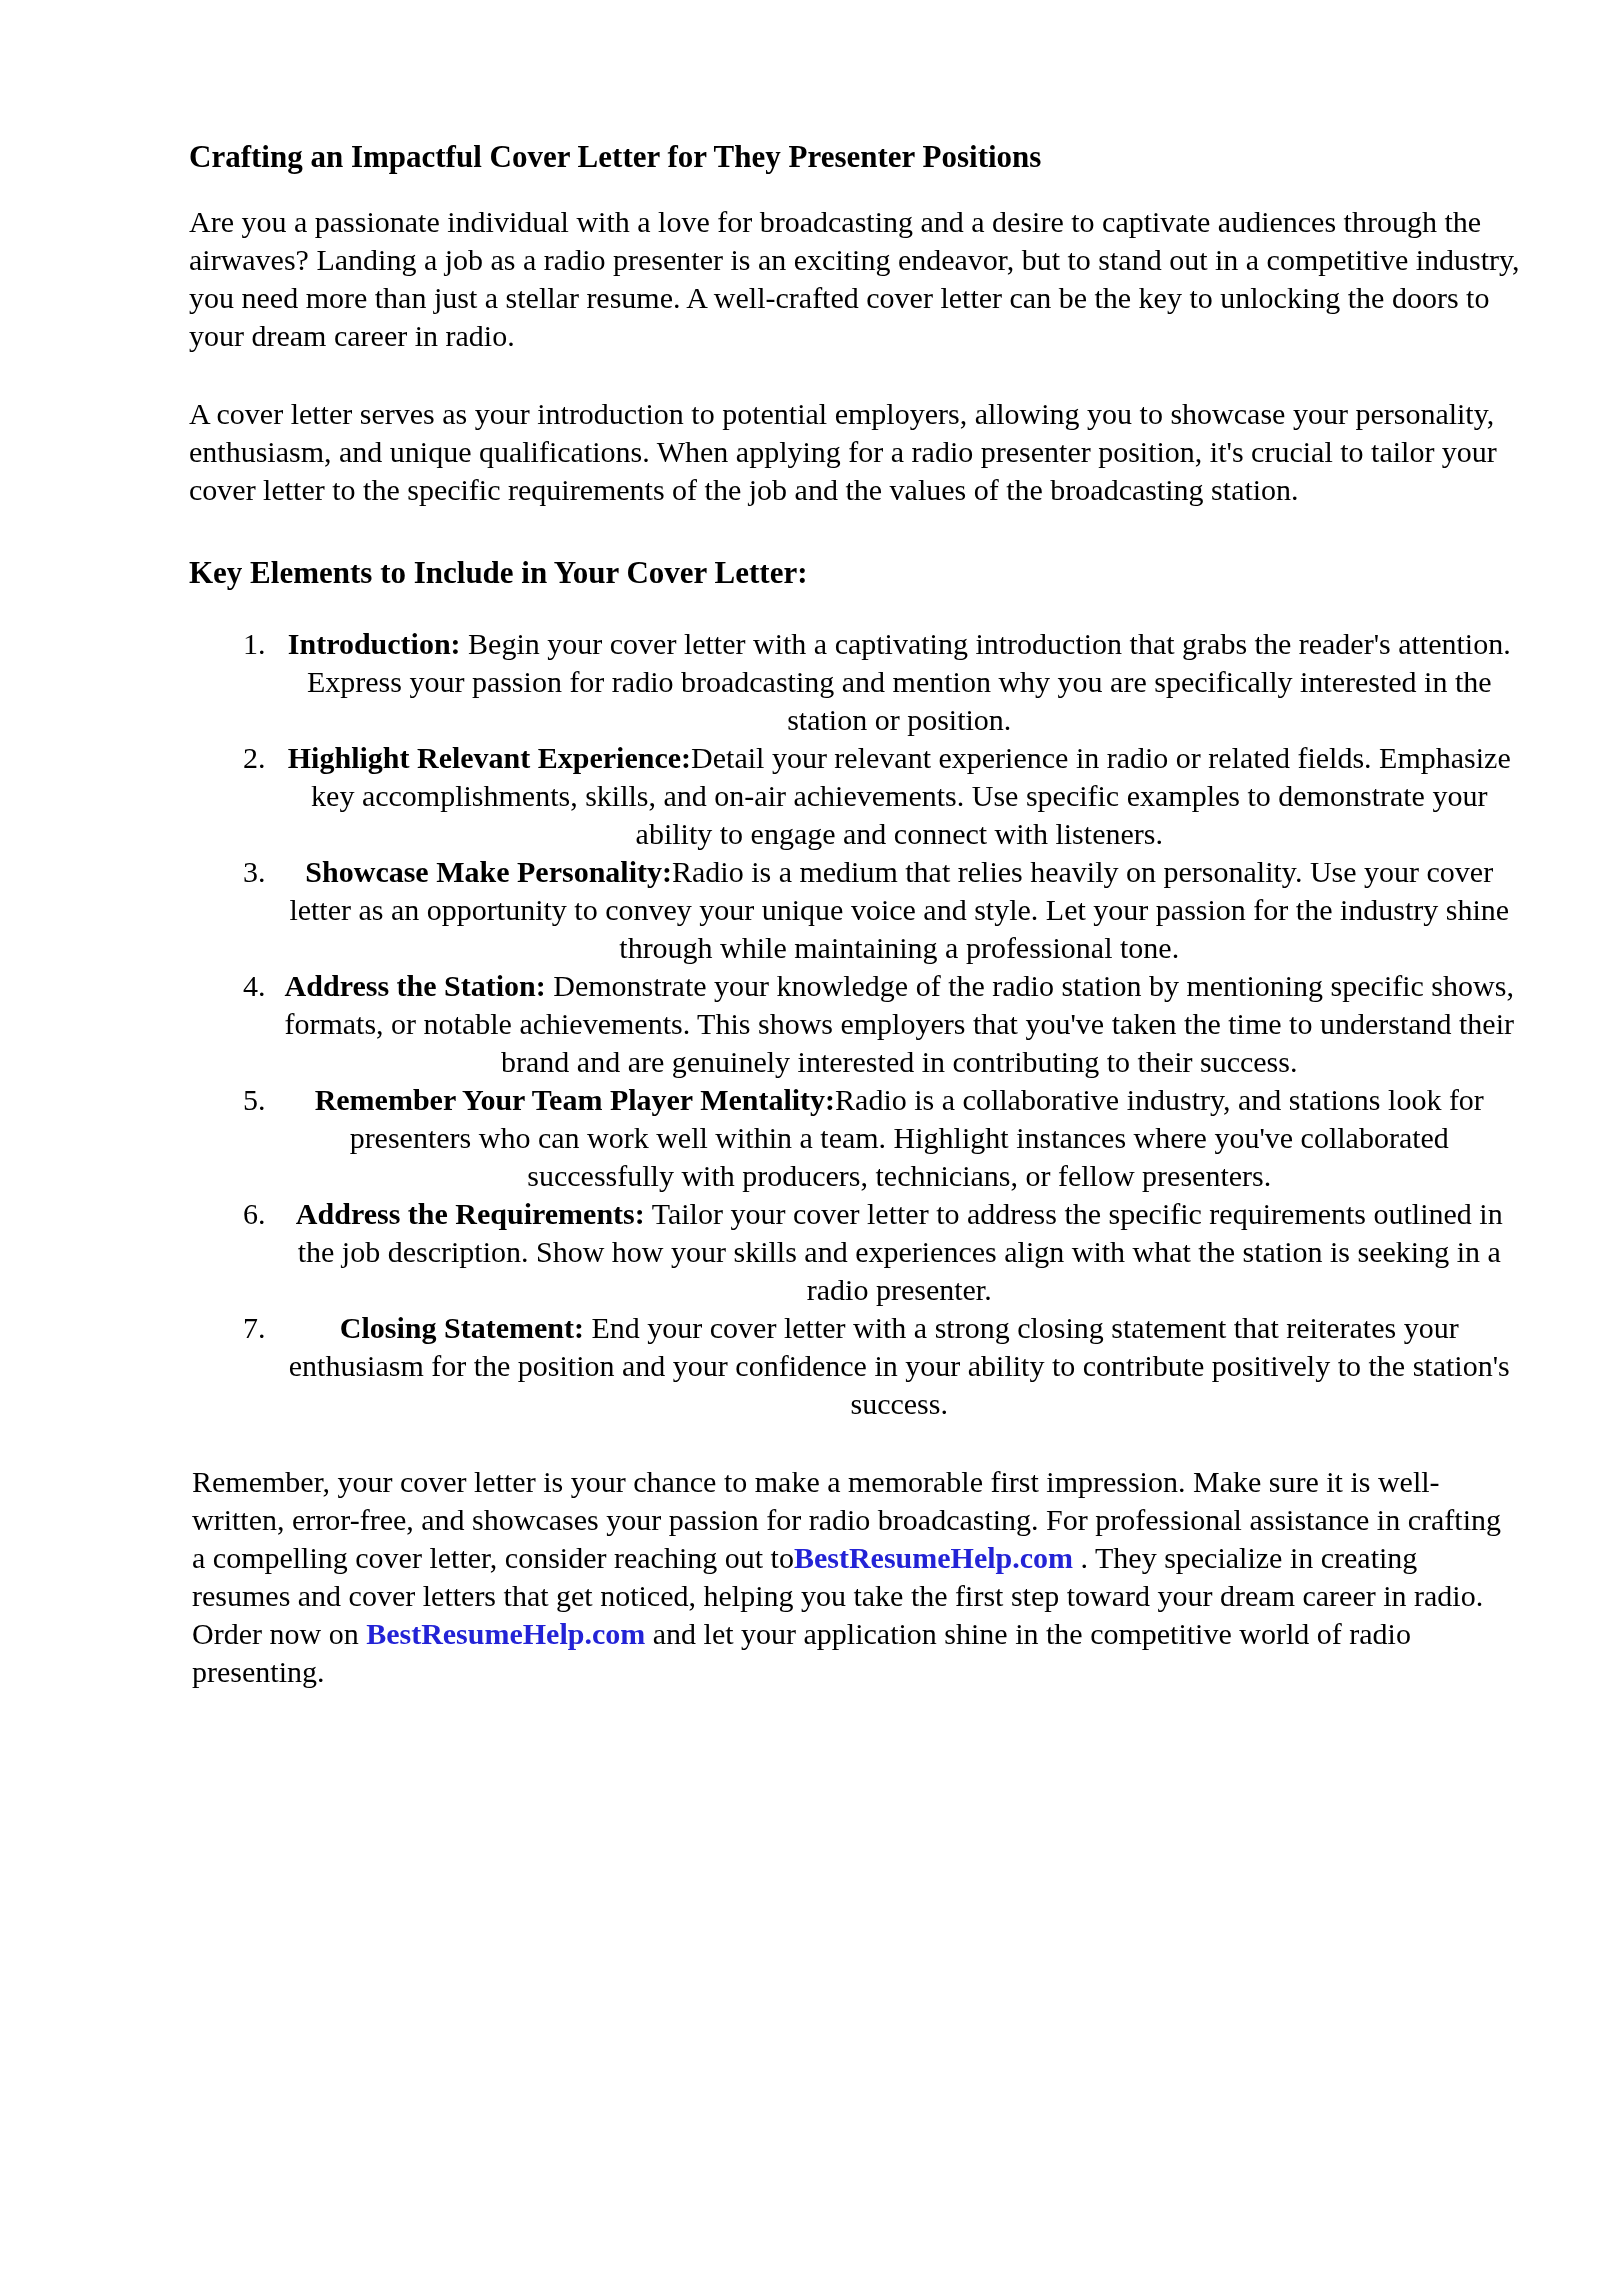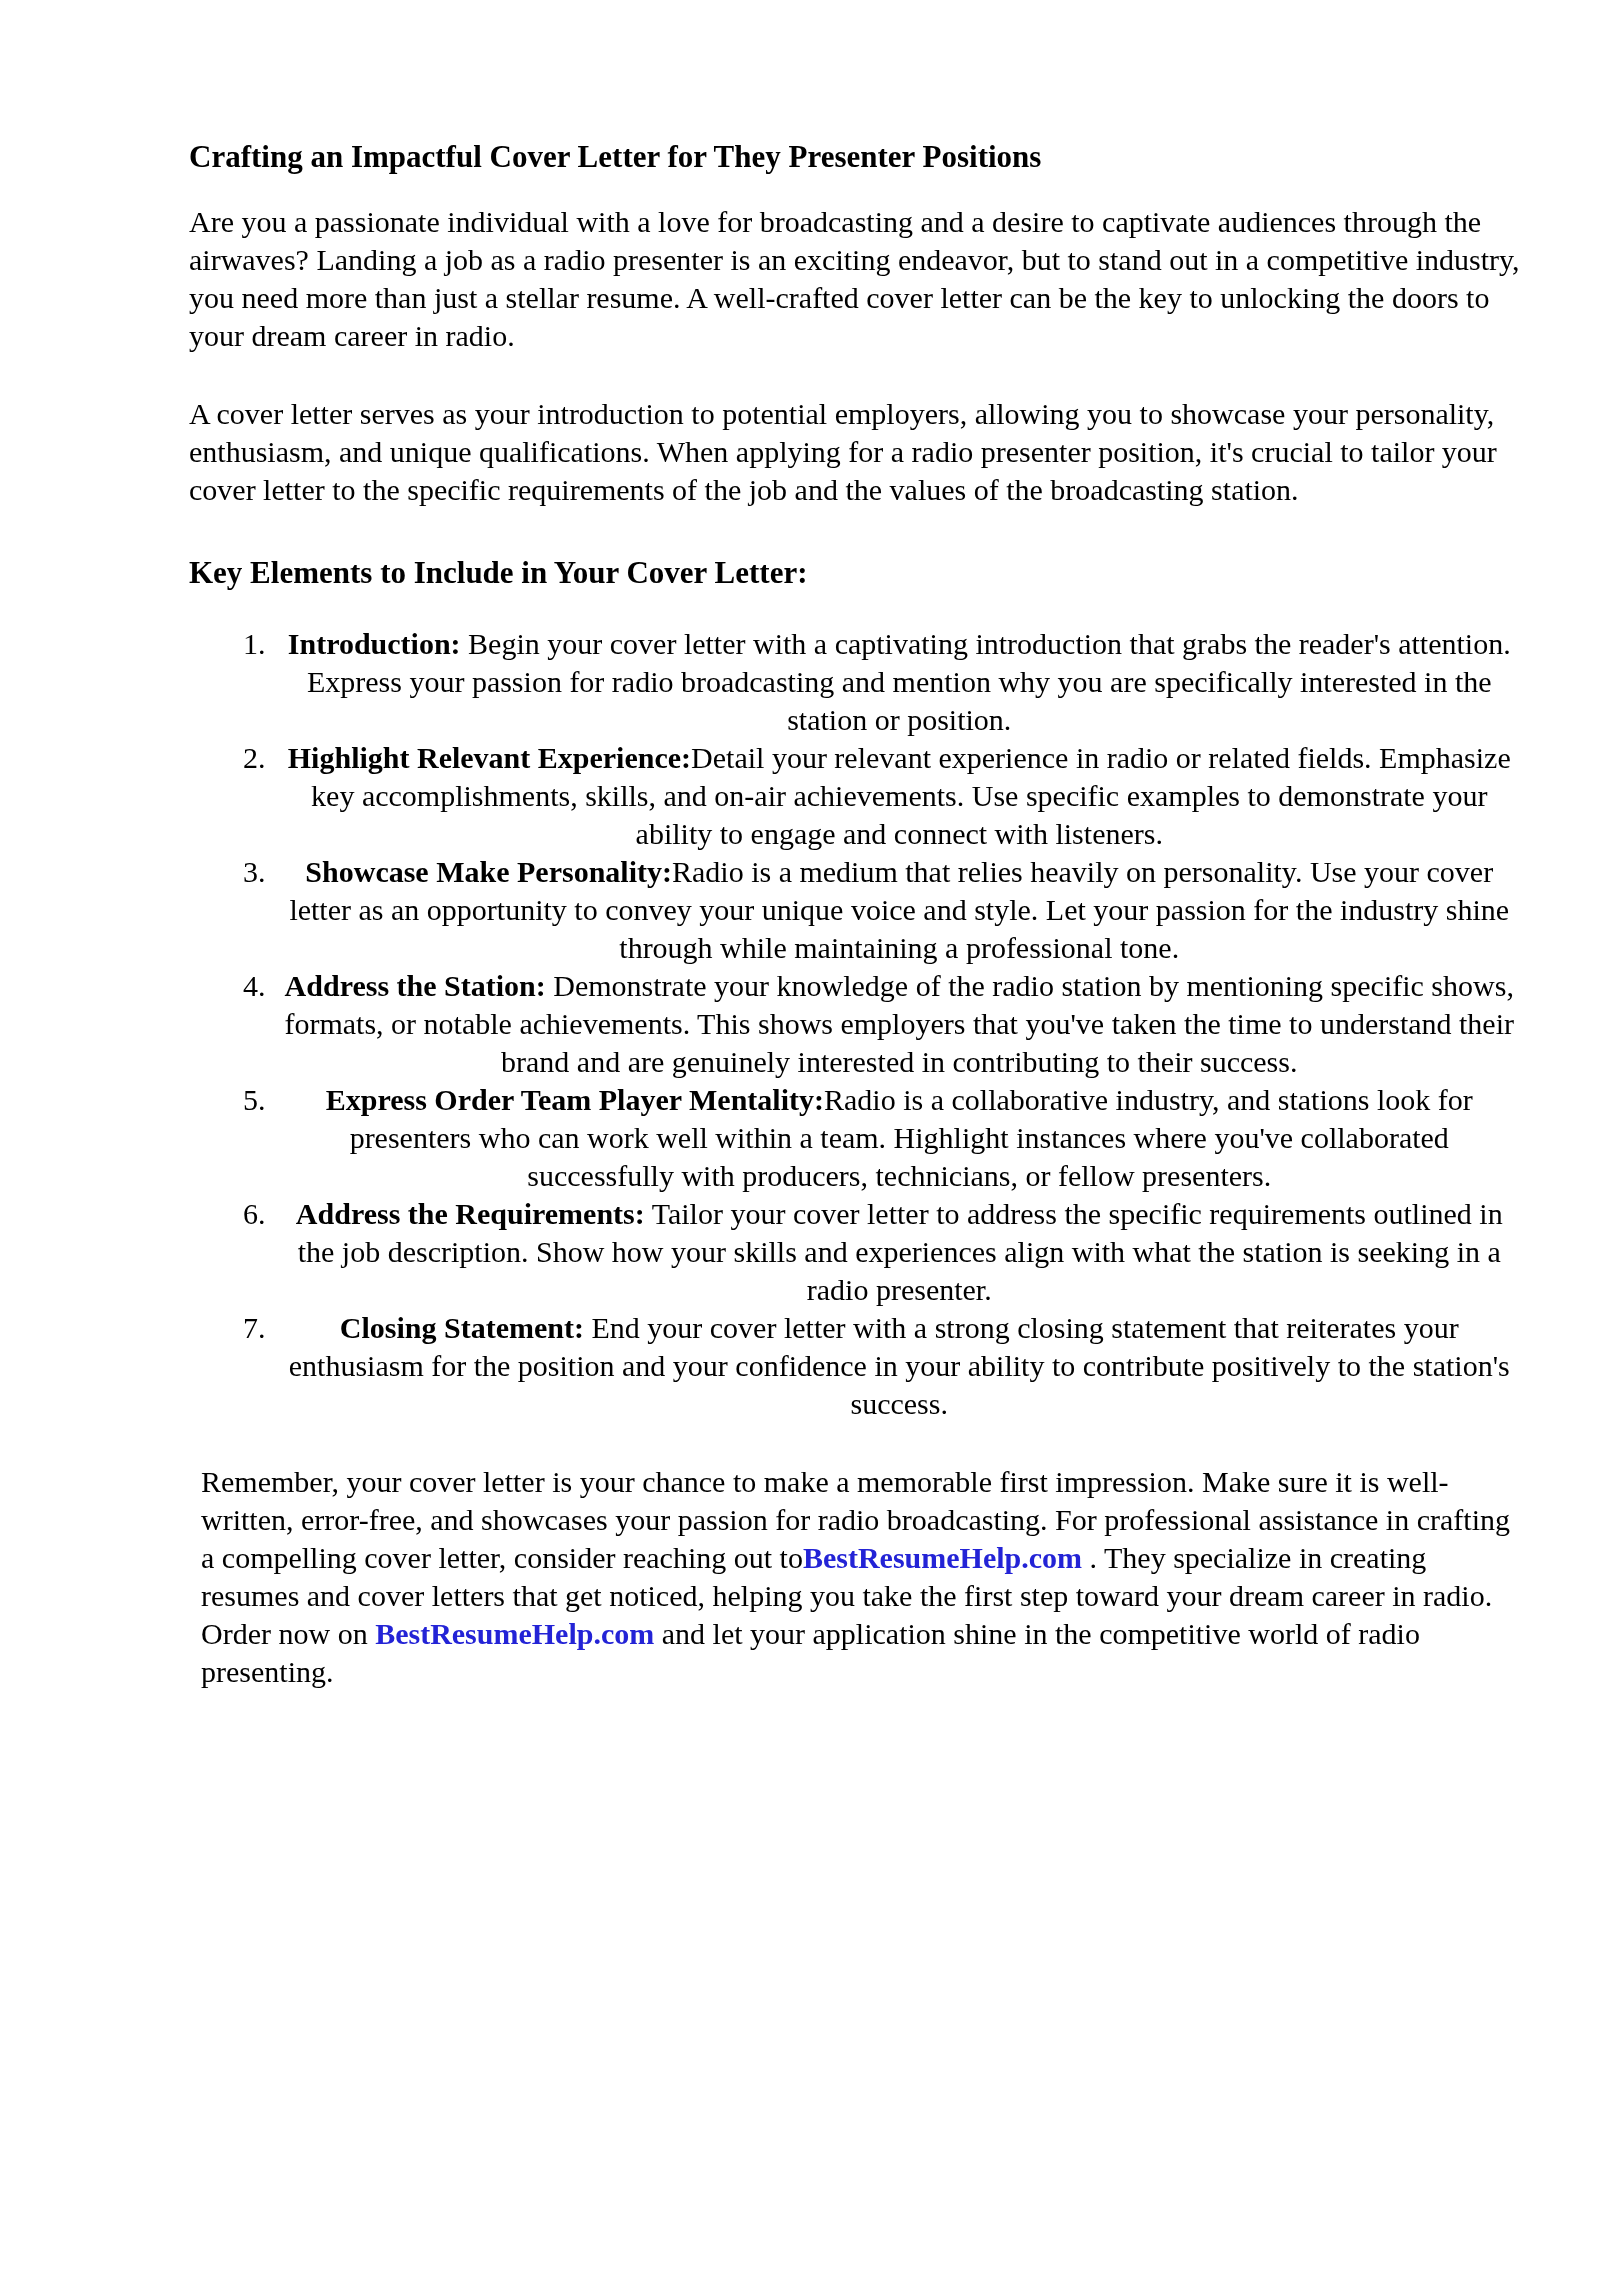--- a/index.html
+++ b/index.html
@@ -47,21 +47,21 @@
     line-height: 38px;
     text-align: center;
   }
   ol.key-list li {
     margin: 0;
     padding-left: 1.5px;
   }
   p.closing {
     font-size: 30px;
     line-height: 38px;
-    margin: 12px;
+    margin: 3px;
   }
   p.closing a {
     color: var(--link-color);
     font-weight: bold;
     text-decoration: none;
     cursor: pointer;
   }
 </style>
 </head>
 <body>
@@ -73,20 +73,20 @@
 
   <p class="para">A cover letter serves as your introduction to potential employers, allowing you to showcase your personality, enthusiasm, and unique qualifications. When applying for a radio presenter position, it's crucial to tailor your cover letter to the specific requirements of the job and the values of the broadcasting station.</p>
 
   <h2 class="section-heading">Key Elements to Include in Your Cover Letter:</h2>
 
   <ol class="key-list">
       <li><strong>Introduction:</strong><span> Begin your cover letter with a captivating introduction that grabs the reader's attention. Express your passion for radio broadcasting and mention why you are specifically interested in the station or position.</span></li>
       <li><strong>Highlight Relevant Experience:</strong><span>Detail your relevant experience in radio or related fields. Emphasize key accomplishments, skills, and on-air achievements. Use specific examples to demonstrate your ability to engage and connect with listeners.</span></li>
       <li><strong>Showcase Make Personality:</strong><span>Radio is a medium that relies heavily on personality. Use your cover letter as an opportunity to convey your unique voice and style. Let your passion for the industry shine through while maintaining a professional tone.</span></li>
       <li><strong>Address the Station:</strong><span> Demonstrate your knowledge of the radio station by mentioning specific shows, formats, or notable achievements. This shows employers that you've taken the time to understand their brand and are genuinely interested in contributing to their success.</span></li>
-      <li><strong>Express Order Team Player Mentality:</strong><span>Radio is a collaborative industry, and stations look for presenters who can work well within a team. Highlight instances where you've collaborated successfully with producers, technicians, or fellow presenters.</span></li>
+      <li><strong>Remember Your Team Player Mentality:</strong><span>Radio is a collaborative industry, and stations look for presenters who can work well within a team. Highlight instances where you've collaborated successfully with producers, technicians, or fellow presenters.</span></li>
       <li><strong>Address the Requirements:</strong><span> Tailor your cover letter to address the specific requirements outlined in the job description. Show how your skills and experiences align with what the station is seeking in a radio presenter.</span></li>
       <li><strong>Closing Statement:</strong><span> End your cover letter with a strong closing statement that reiterates your enthusiasm for the position and your confidence in your ability to contribute positively to the station's success.</span></li>
     </ol>
 
   <p class="closing"><span>Remember, your cover letter is your chance to make a memorable first impression. Make sure it is well-written, error-free, and showcases your passion for radio broadcasting. For professional assistance in crafting a compelling cover letter, consider reaching out to</span><a href="#">BestResumeHelp.com</a><span> . They specialize in creating resumes and cover letters that get noticed, helping you take the first step toward your dream career in radio. Order now on </span><a href="#">BestResumeHelp.com</a><span> and let your application shine in the competitive world of radio presenting.</span></p>
 </div>
 
 
 </body></html>

